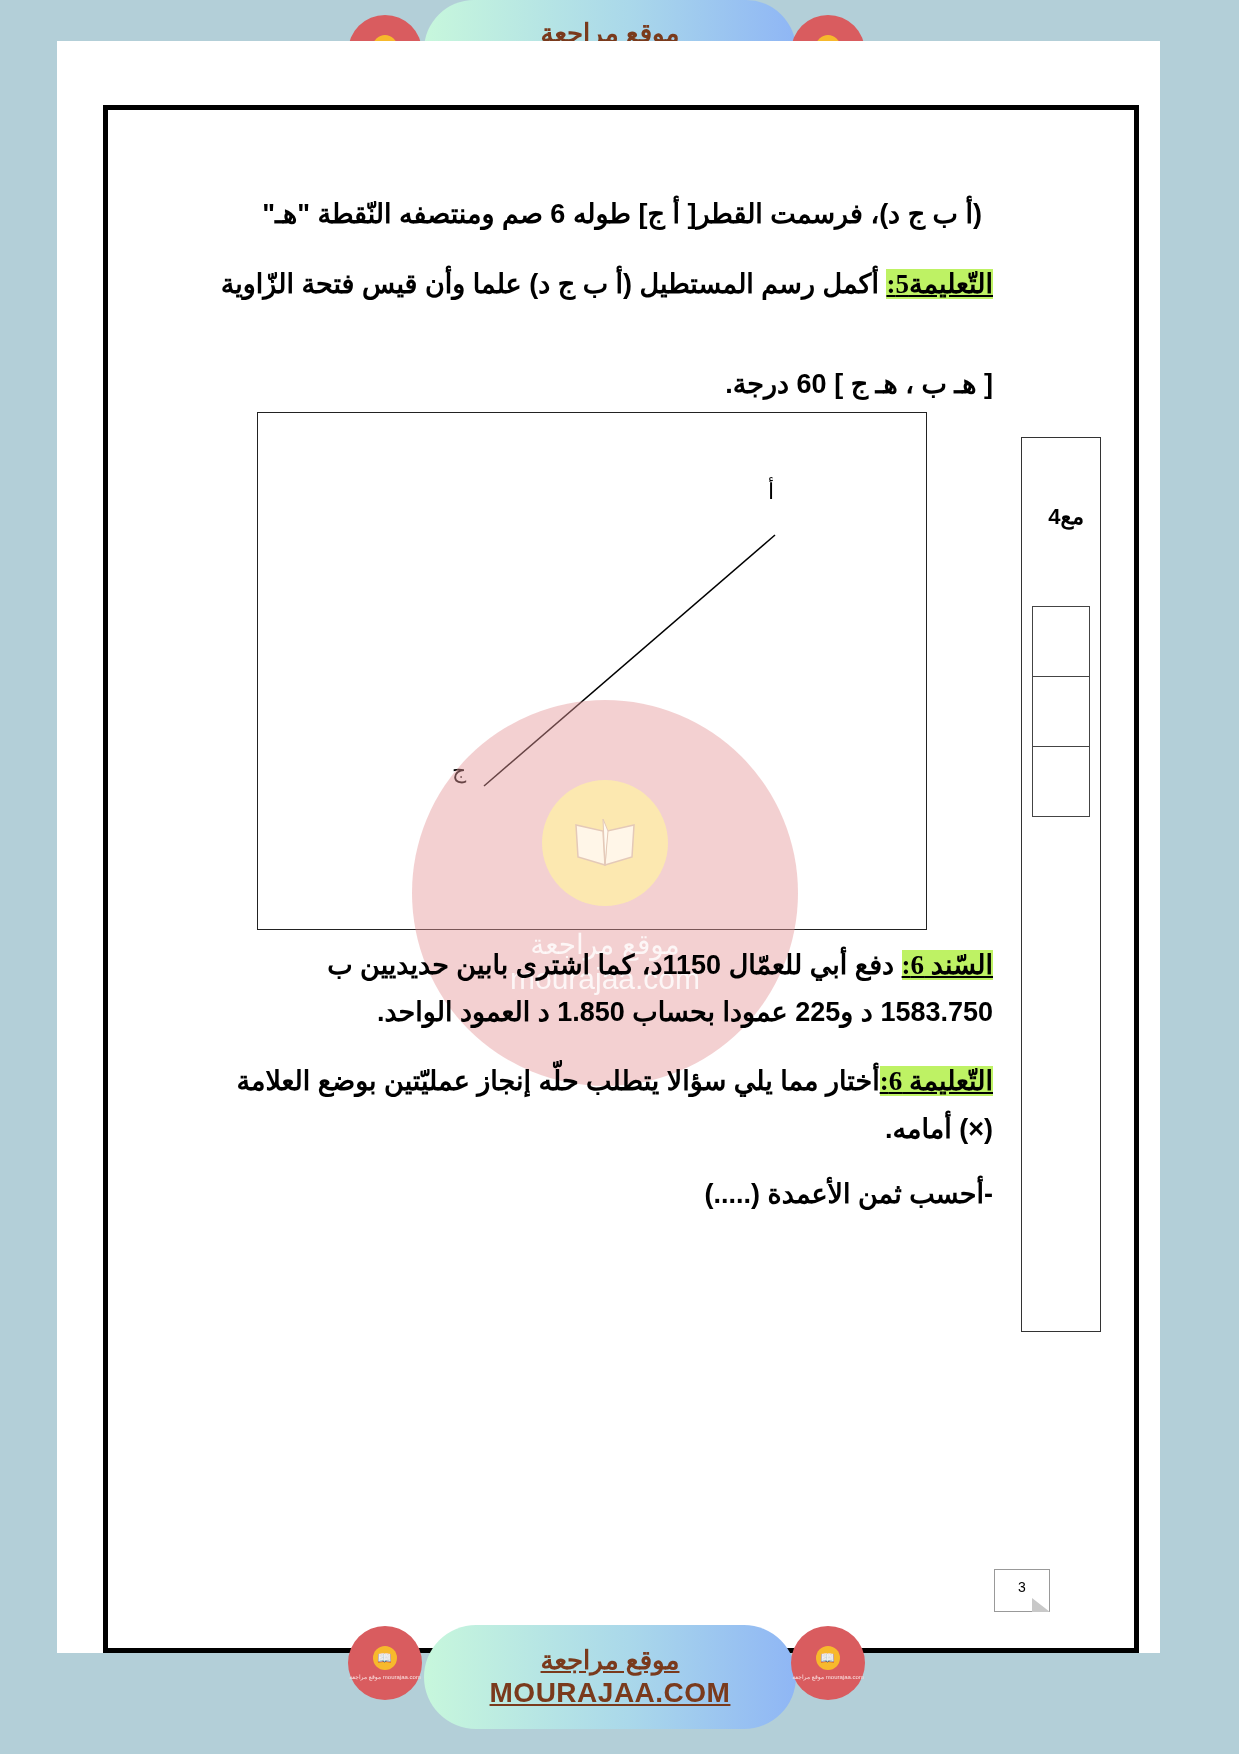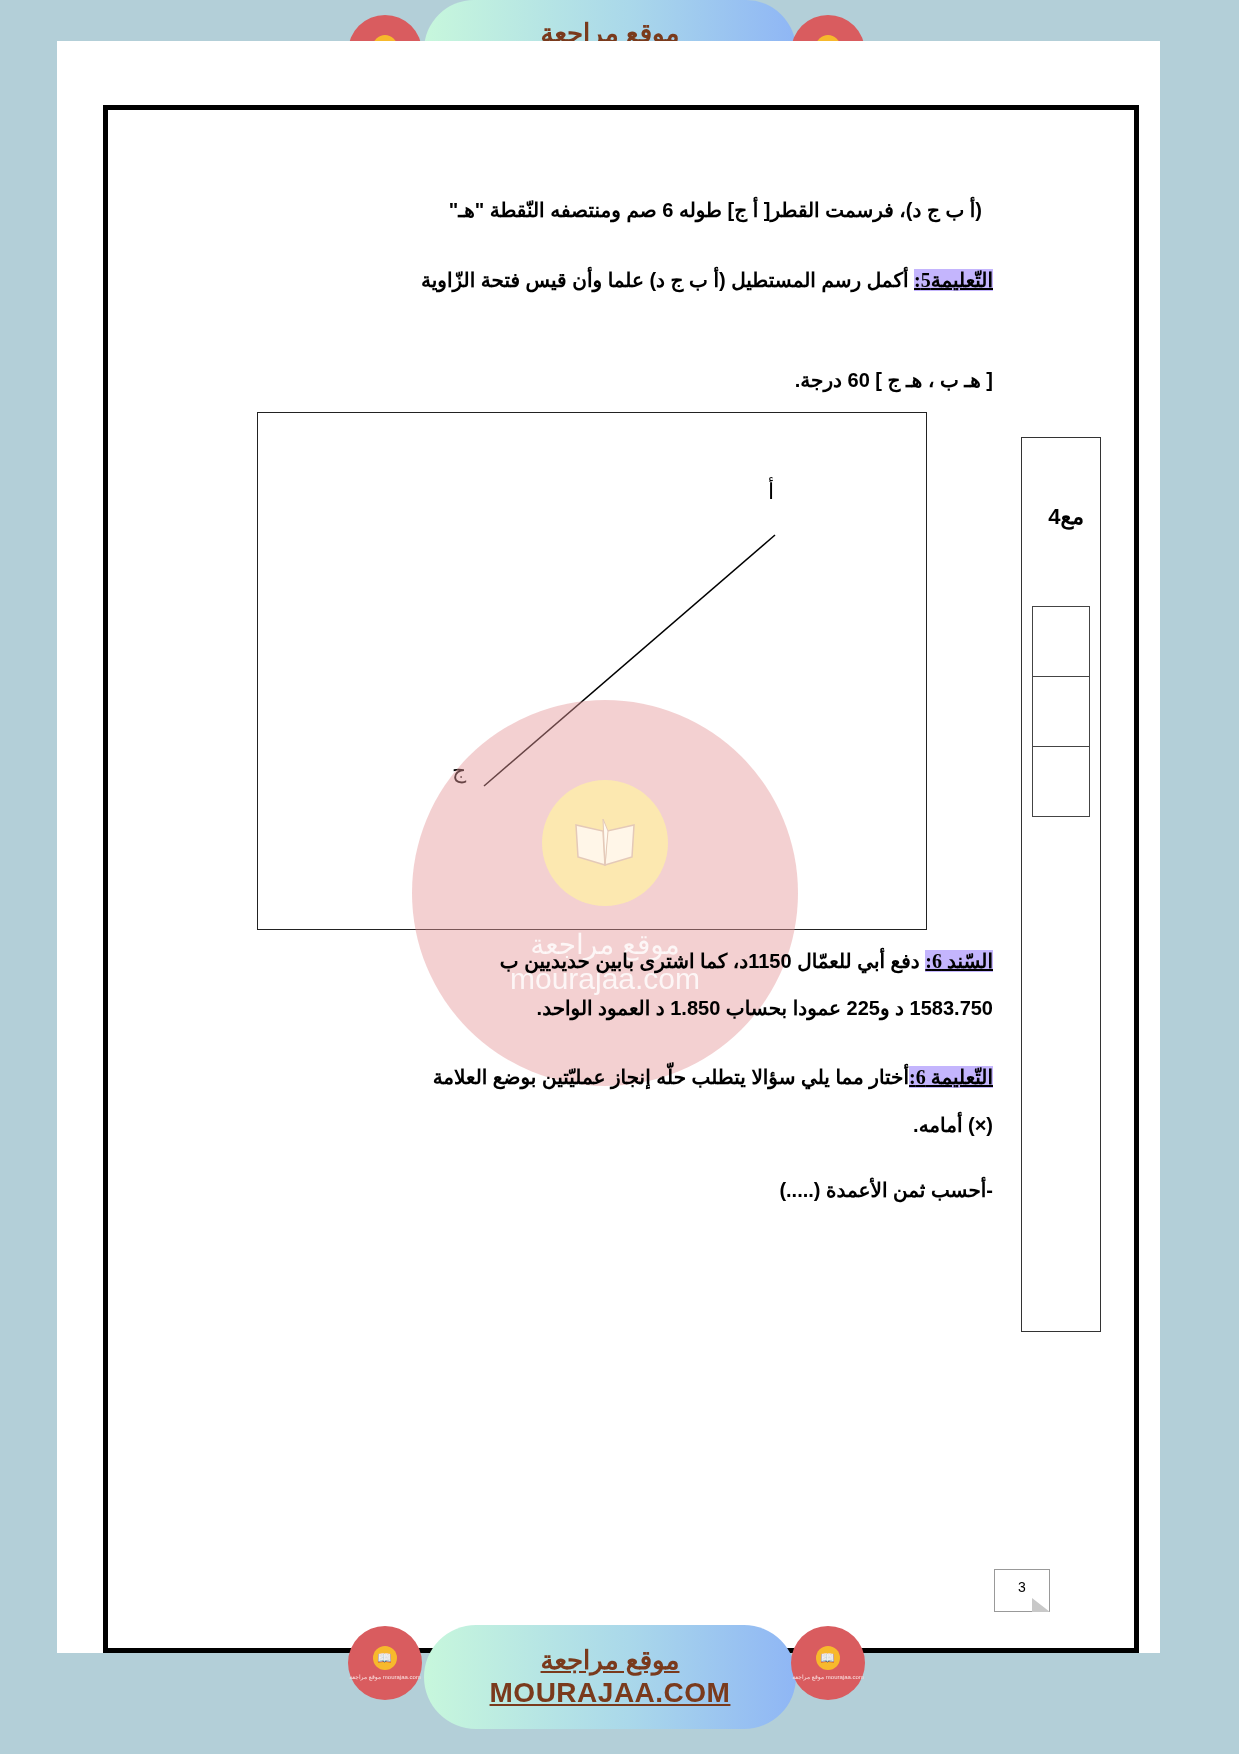--- a/index.html
+++ b/index.html
@@ -28,24 +28,24 @@
     position: absolute; width: 74px; height: 74px; border-radius: 50%;
     background: #d95c5f; display: flex; flex-direction: column; align-items: center; justify-content: center;
   }
   .badge .dot {
     width: 24px; height: 24px; border-radius: 50%; background: #f7b92c;
     display: flex; align-items: center; justify-content: center; font-size: 12px; color: #fff;
   }
   .badge .tiny { color: #fbe3e3; font-size: 6px; line-height: 7px; margin-top: 4px; }
   .text {
     position: absolute; direction: rtl; text-align: right; font-weight: bold;
-    font-size: 20px; color: #000; white-space: nowrap;
+    font-size: 27px; color: #000; white-space: nowrap;
   }
   .tag {
-    background: #c4b5fd; text-decoration: underline; font-family: "Liberation Serif", serif;
+    background: #bef264; text-decoration: underline; font-family: "Liberation Serif", serif;
   }
   .drawbox {
     position: absolute; left: 257px; top: 412px; width: 668px; height: 516px;
     border: 1.5px solid #222; background: transparent;
   }
   .side {
     position: absolute; left: 1021px; top: 437px; width: 78px; height: 893px;
     border: 1.5px solid #333;
   }
   .side .lbl {

